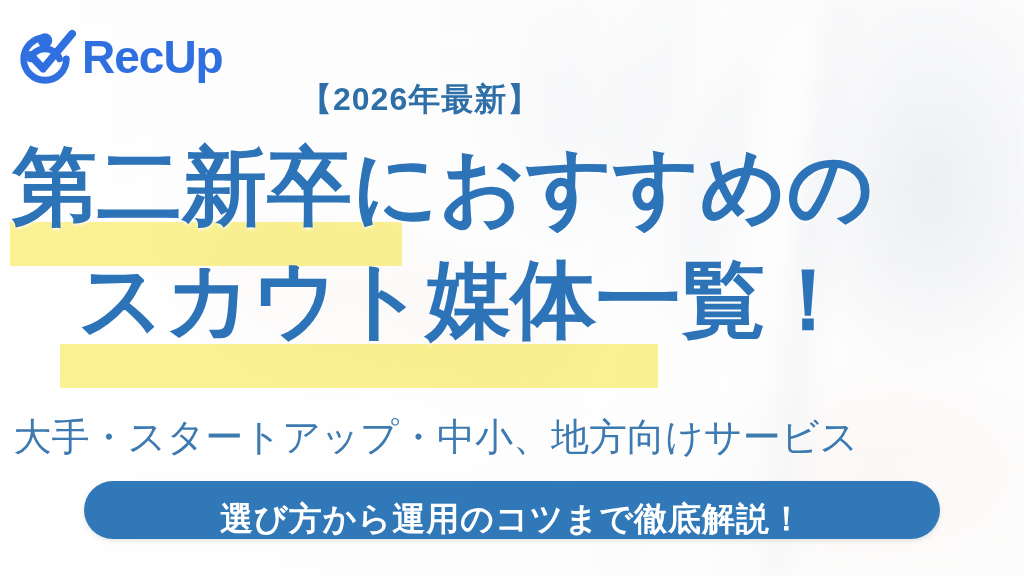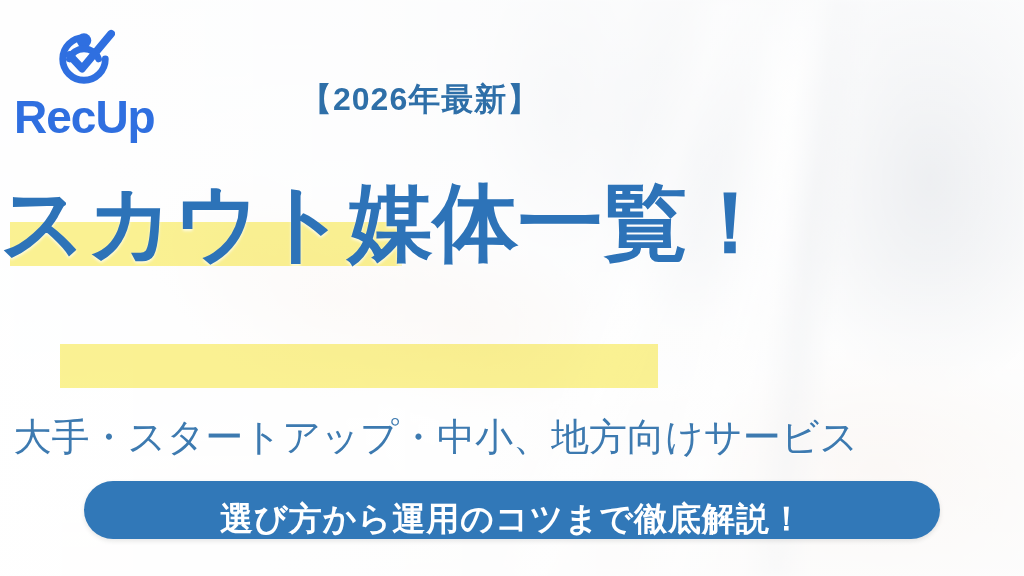--- a/index.html
+++ b/index.html
@@ -51,21 +51,21 @@
       linear-gradient(90deg, rgba(255,255,255,.92) 0%, rgba(255,255,255,.80) 34%, rgba(255,255,255,.55) 62%, rgba(255,255,255,.50) 100%),
       linear-gradient(180deg, rgba(255,255,255,.38) 0%, rgba(255,255,255,.20) 45%, rgba(255,255,255,.55) 100%);
   }
 
   
   .content { position:absolute; inset:0; }
 
   
   .logo-row {
     position:absolute; left:14px; top:26px;
-    display:flex; align-items:center; gap:6px;flex-direction:column;
+    display:flex; align-items:center; gap:6px;
   }
   .logo-mark { width:62px; height:62px; display:block; }
   .logo-word {
     font-size:46px; font-weight:bold;
     color:#2f6fe0; letter-spacing:-1px;
     line-height:1;
     font-family:"Liberation Sans", sans-serif;
   }
 
   
@@ -85,21 +85,21 @@
   .hl-line {
     position:relative;
     font-size:85px; font-weight:bold;
     color:#2d73b8;
     line-height:1.0;
     letter-spacing:0px;
     white-space:nowrap;
     text-shadow:0 2px 3px rgba(255,255,255,.75);
   }
   .hl-line-1 { padding-left:12px; }
-  .hl-line-2 { margin-top:36px; }
+  .hl-line-2 { padding-left:78px; margin-top:28px; }
 
   
   .marker {
     position:absolute; z-index:0;
     background:#fbf293;
     mix-blend-mode:multiply;
   }
   .marker-1 { left:10px;  top:78px;  width:392px; height:44px; }
   .marker-2 { left:60px;  top:200px; width:598px; height:44px; }
 
@@ -157,20 +157,23 @@
       </svg>
       <span class="logo-word">RecUp</span>
     </div>
 
     <div class="eyebrow">【2026年最新】</div>
 
     <div class="headline">
       <div class="marker marker-1"></div>
       <div class="marker marker-2"></div>
 
+      <div class="hl-line hl-line-1">
+        <span class="hl-text">第二新卒におすすめの</span>
+      </div>
       <div class="hl-line hl-line-2">
         <span class="hl-text">スカウト媒体一覧！</span>
       </div>
     </div>
 
     <div class="subtitle">大手・スタートアップ・中小、地方向けサービス</div>
 
     <div class="pill">
       <span class="pill-text">選び方から運用のコツまで徹底解説！</span>
     </div>

